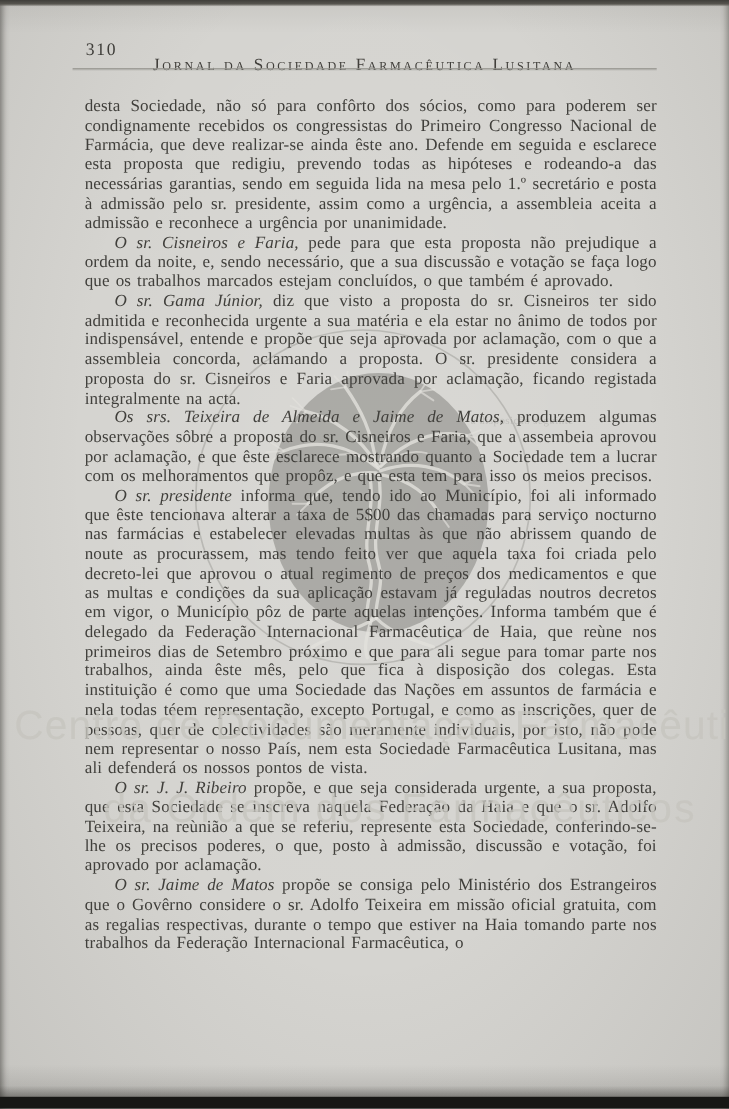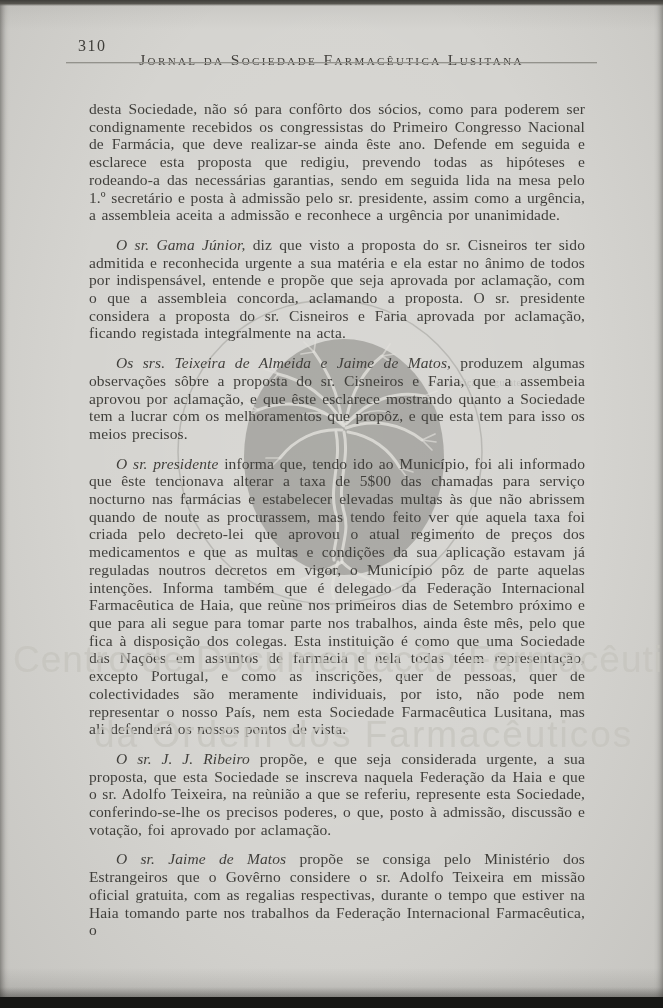--- a/index.html
+++ b/index.html
@@ -34,21 +34,21 @@
   .emblem{position:absolute;left:0;top:0;z-index:1;pointer-events:none;}
 
   
   .body-text{
     position:absolute;z-index:2;
     left:77px;top:88px;width:520px;
     font-size:15.5px;line-height:17.7px;color:#403f3b;
     text-align:justify;
     word-spacing:1.4px;letter-spacing:0.12px;
   }
-  .body-text p{margin:12px;padding:0;}
+  .body-text p{margin:0;padding:0;}
   .body-text p.indent{text-indent:27px;}
   .body-text em{font-style:italic;}
 
   
   .ghost{
     position:absolute;z-index:1;
     font-size:10px;color:rgba(110,110,104,0.20);
     letter-spacing:0.4px;white-space:nowrap;pointer-events:none;
   }
 
@@ -102,20 +102,21 @@
   <div class="header">
     <span class="pagenum">310</span>
     <span class="journal-title">Jornal da Sociedade Farmacêutica Lusitana</span>
   </div>
   <div class="header-rule"></div>
 
   <div class="ghost" style="left:428px;top:377px;">a disposição seguinte</div>
 
   <div class="body-text">
     <p><span>desta Sociedade, não só para confôrto dos sócios, como para poderem ser condignamente recebidos os congressistas do Primeiro Congresso Nacional de Farmácia, que deve realizar-se ainda êste ano. Defende em seguida e esclarece esta proposta que redigiu, prevendo todas as hipóteses e rodeando-a das necessárias garantias, sendo em seguida lida na mesa pelo 1.º secretário e posta à admissão pelo sr. presidente, assim como a urgência, a assembleia aceita a admissão e reconhece a urgência por unanimidade.</span></p>
+    <p class="indent"><em>O sr. Cisneiros e Faria,</em><span> pede para que esta proposta não prejudique a ordem da noite, e, sendo necessário, que a sua discussão e votação se faça logo que os trabalhos marcados estejam concluídos, o que também é aprovado.</span></p>
     <p class="indent"><em>O sr. Gama Júnior,</em><span> diz que visto a proposta do sr. Cisneiros ter sido admitida e reconhecida urgente a sua matéria e ela estar no ânimo de todos por indispensável, entende e propõe que seja aprovada por aclamação, com o que a assembleia concorda, aclamando a proposta. O sr. presidente considera a proposta do sr. Cisneiros e Faria aprovada por aclamação, ficando registada integralmente na acta.</span></p>
     <p class="indent"><em>Os srs. Teixeira de Almeida e Jaime de Matos,</em><span> produzem algumas observações sôbre a proposta do sr. Cisneiros e Faria, que a assembeia aprovou por aclamação, e que êste esclarece mostrando quanto a Sociedade tem a lucrar com os melhoramentos que propôz, e que esta tem para isso os meios precisos.</span></p>
     <p class="indent"><em>O sr. presidente</em><span> informa que, tendo ido ao Município, foi ali informado que êste tencionava alterar a taxa de 5$00 das chamadas para serviço nocturno nas farmácias e estabelecer elevadas multas às que não abrissem quando de noute as procurassem, mas tendo feito ver que aquela taxa foi criada pelo decreto-lei que aprovou o atual regimento de preços dos medicamentos e que as multas e condições da sua aplicação estavam já reguladas noutros decretos em vigor, o Município pôz de parte aquelas intenções. Informa também que é delegado da Federação Internacional Farmacêutica de Haia, que reùne nos primeiros dias de Setembro próximo e que para ali segue para tomar parte nos trabalhos, ainda êste mês, pelo que fica à disposição dos colegas. Esta instituição é como que uma Sociedade das Nações em assuntos de farmácia e nela todas téem representação, excepto Portugal, e como as inscrições, quer de pessoas, quer de colectividades são meramente individuais, por isto, não pode nem representar o nosso País, nem esta Sociedade Farmacêutica Lusitana, mas ali defenderá os nossos pontos de vista.</span></p>
     <p class="indent"><em>O sr. J. J. Ribeiro</em><span> propõe, e que seja considerada urgente, a sua proposta, que esta Sociedade se inscreva naquela Federação da Haia e que o sr. Adolfo Teixeira, na reùnião a que se referiu, represente esta Sociedade, conferindo-se-lhe os precisos poderes, o que, posto à admissão, discussão e votação, foi aprovado por aclamação.</span></p>
     <p class="indent"><em>O sr. Jaime de Matos</em><span> propõe se consiga pelo Ministério dos Estrangeiros que o Govêrno considere o sr. Adolfo Teixeira em missão oficial gratuita, com as regalias respectivas, durante o tempo que estiver na Haia tomando parte nos trabalhos da Federação Internacional Farmacêutica, o</span></p>
   </div>
 
   <div class="stamp stamp-1">Centro de Documentação Farmacêutica</div>
   <div class="stamp stamp-2">da Ordem dos Farmacêuticos</div>
 

